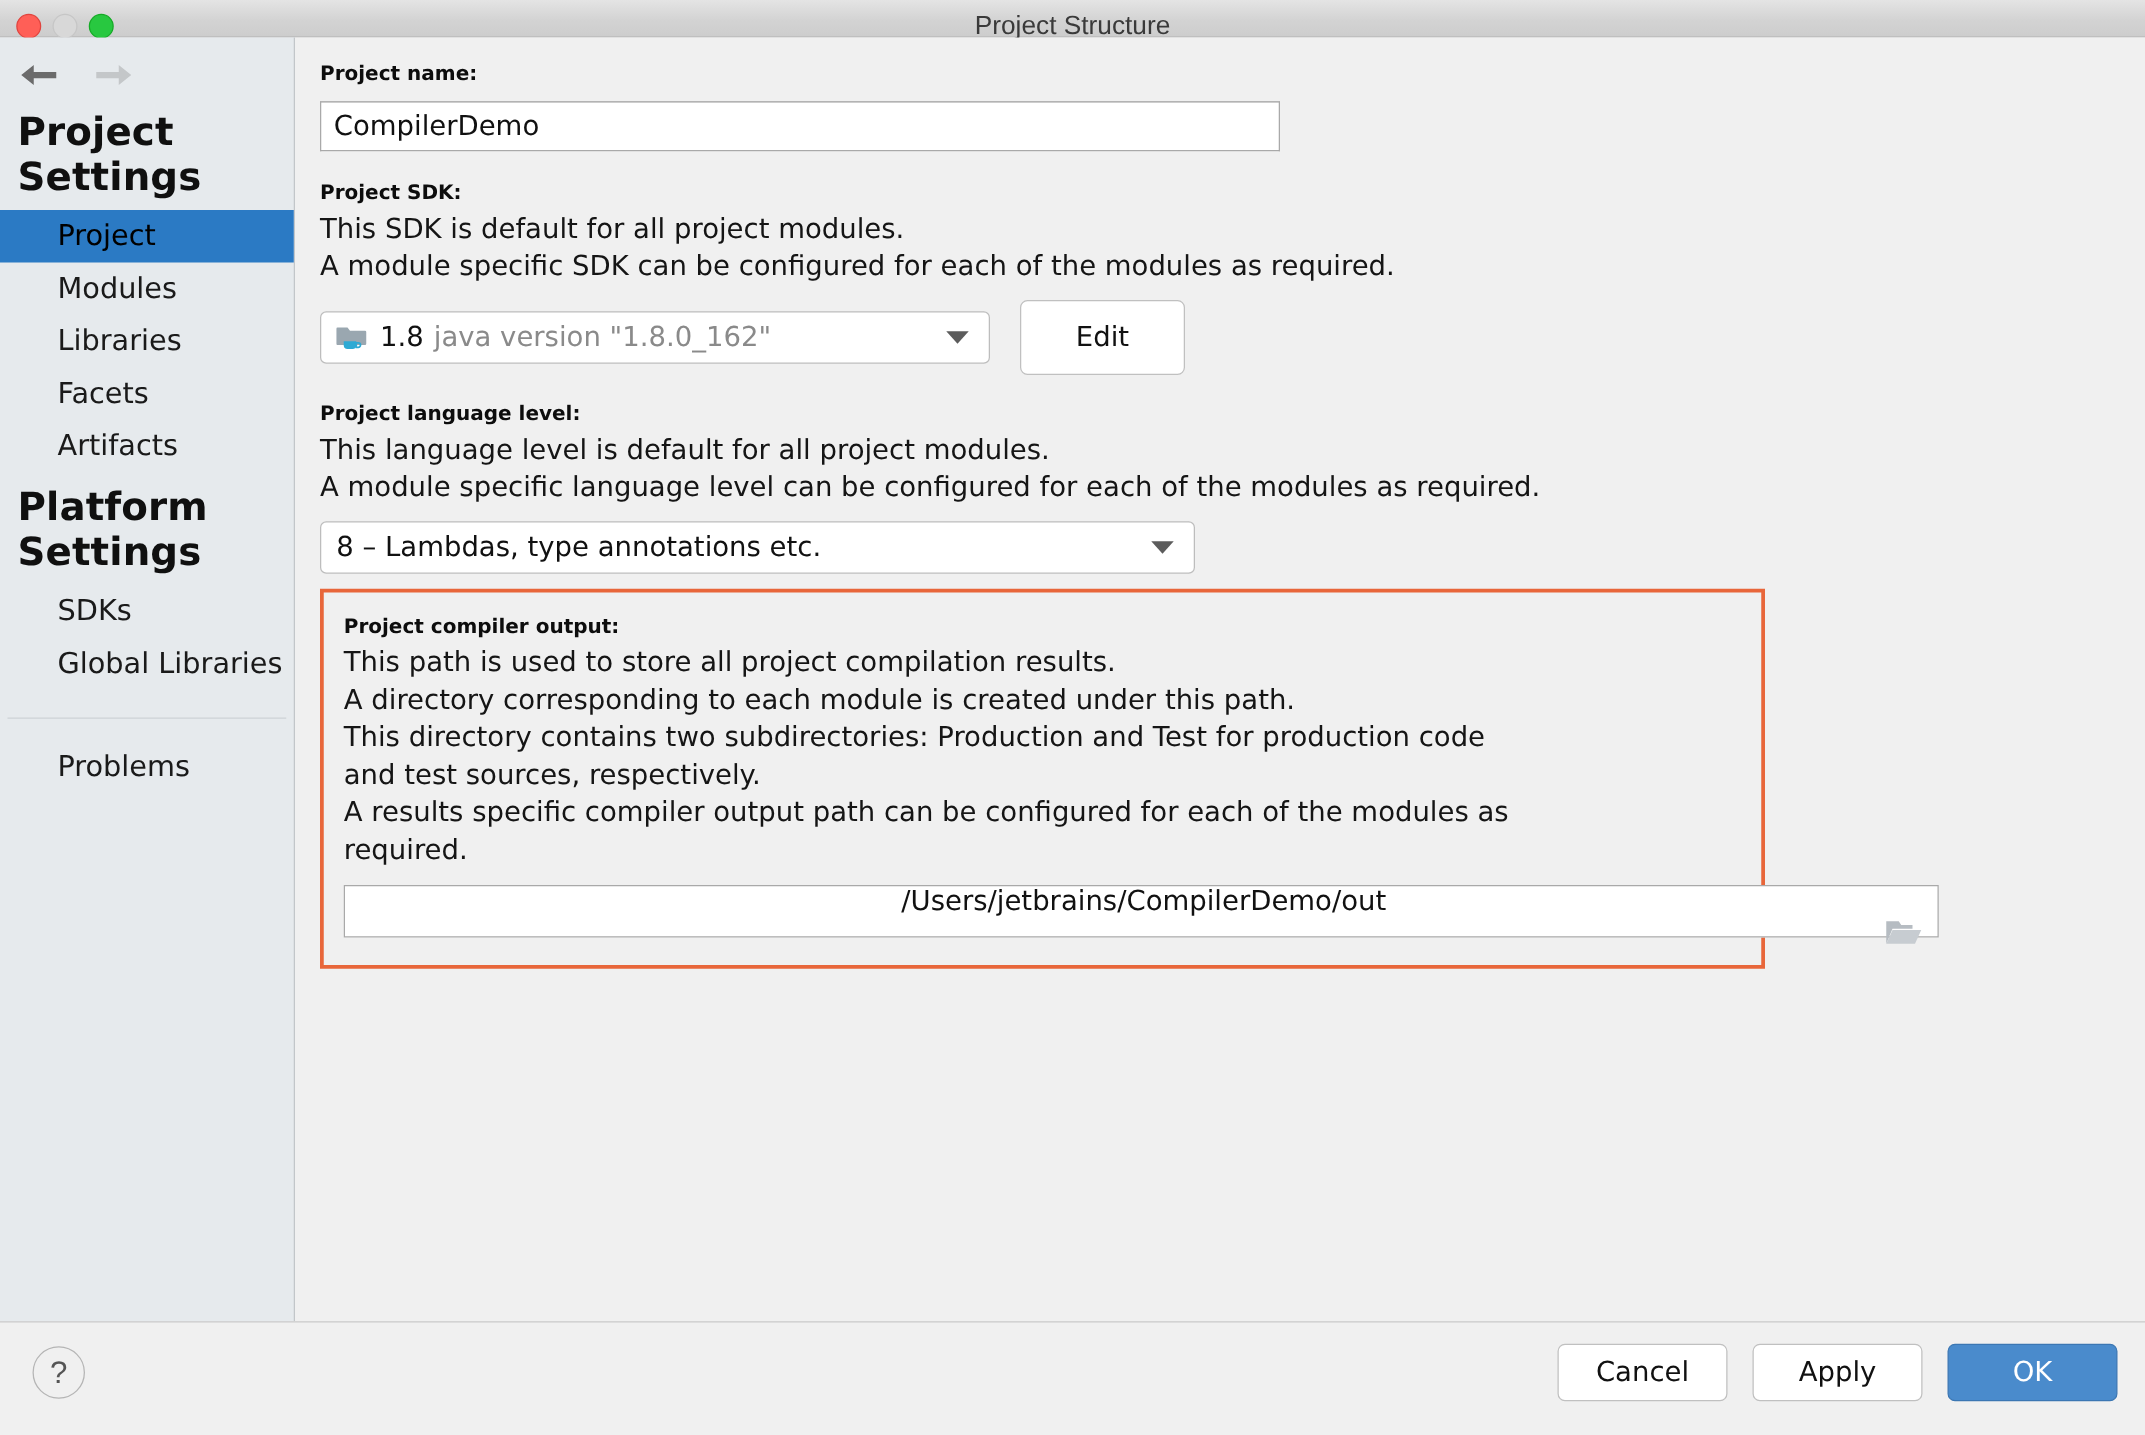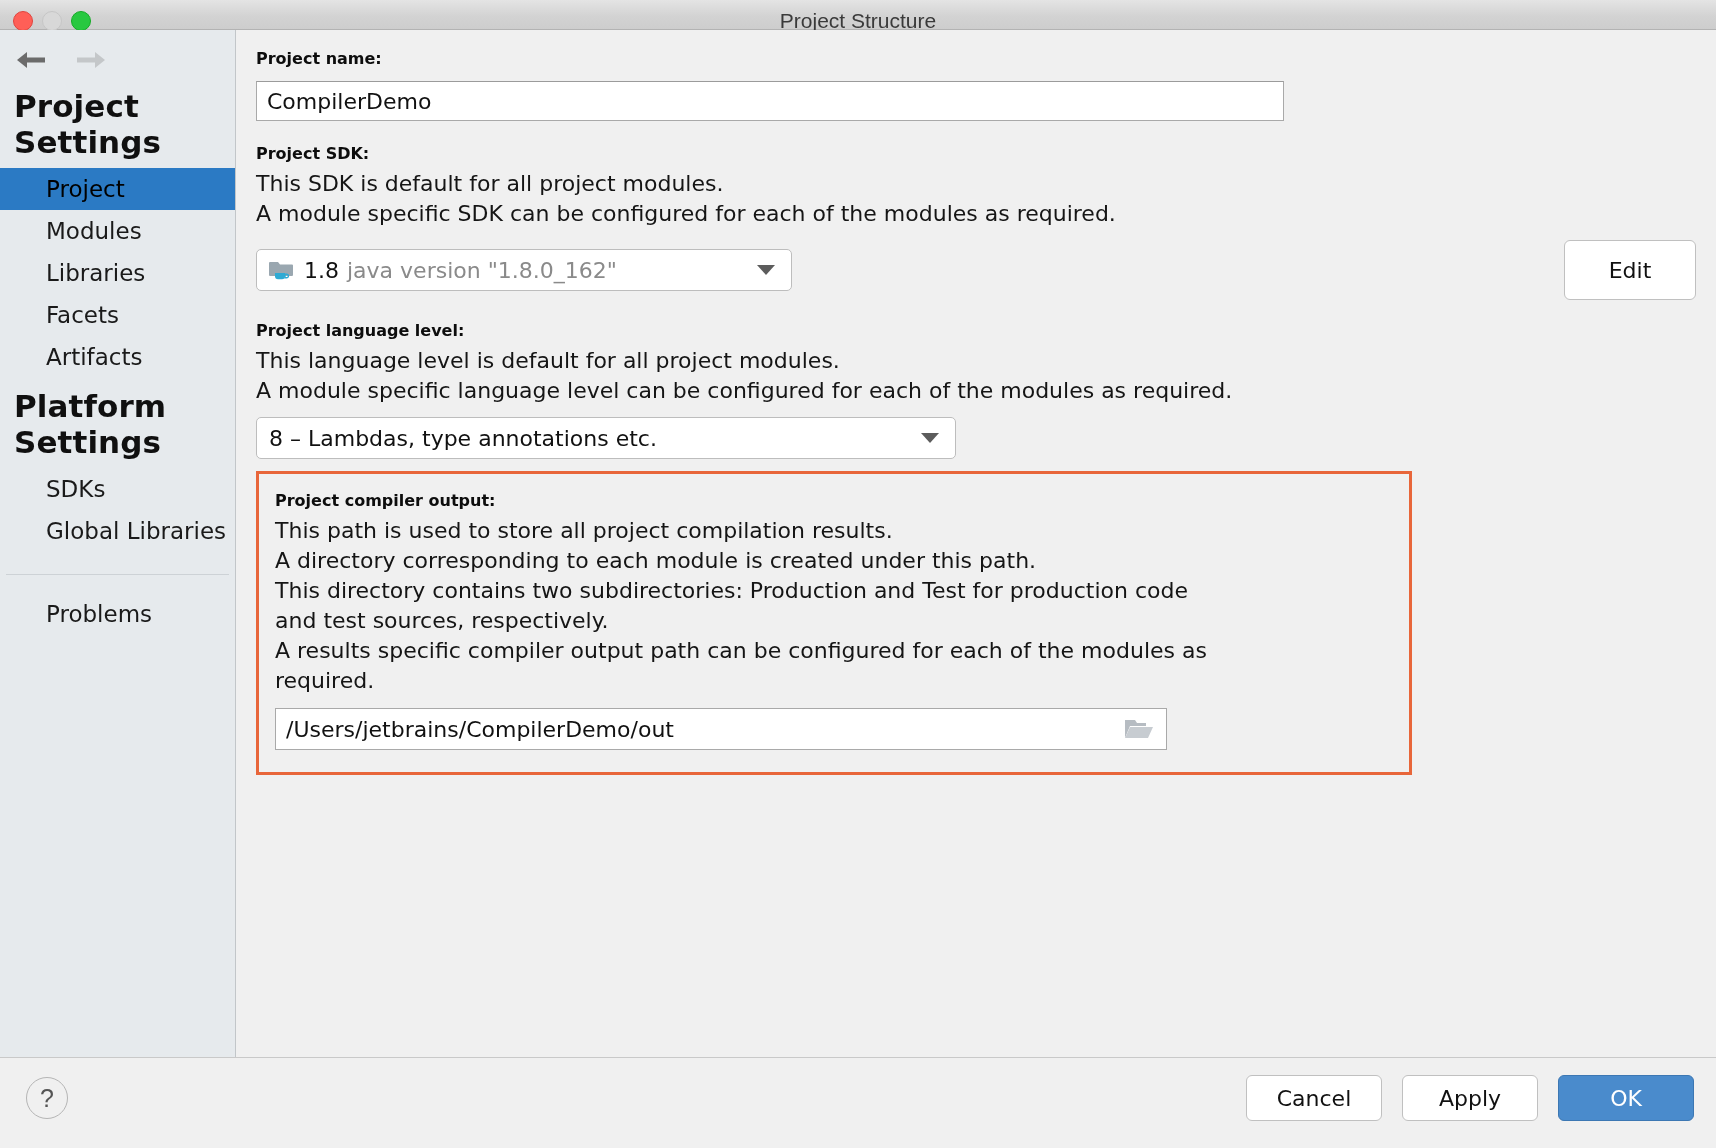--- a/index.html
+++ b/index.html
@@ -288,27 +288,27 @@
 
       <div class="sb-sep"></div>
 
       <div class="sb-item plain">Problems</div>
     </div>
 
     <div class="main">
       <div class="pad" style="padding-top:14px;">
 
         <div class="lbl-bold">Project name:</div>
-        <div class="textfield" style="margin-top:7px; width:1028px;">CompilerDemo</div>
+        <div class="textfield" style="margin-top:7px; width:768px;">CompilerDemo</div>
 
         <div class="lbl-bold" style="margin-top:18px;">Project SDK:</div>
         <div class="lbl-plain">This SDK is default for all project modules.</div>
         <div class="lbl-plain">A module specific SDK can be configured for each of the modules as required.</div>
 
-        <div style="display:flex; align-items:center; gap:4px; margin-top:11px;justify-content:space-between;">
+        <div style="display:flex; align-items:center; gap:24px; margin-top:11px;">
           <div class="combo" style="width:536px;">
             <span style="display:inline-flex; margin-right:9px;">
               <svg width="26" height="24" viewBox="0 0 26 24">
                 <path d="M1 4 h8 l2 2.5 h12 a1 1 0 0 1 1 1 V17 a1 1 0 0 1 -1 1 H1 a1 1 0 0 1 -1 -1 V5 a1 1 0 0 1 1 -1 z" fill="#9aa7b0"></path>
                 <path d="M6 15 h10 v3.2 a3 3 0 0 1 -3 3 H9 a3 3 0 0 1 -3 -3 z" fill="#2eaad4"></path>
                 <path d="M16 16.2 h1.6 a1.8 1.8 0 0 1 0 3.6 H16 z" fill="none" stroke="#2eaad4" stroke-width="1.4"></path>
               </svg>
             </span>
             <span class="sdk-black">1.8</span>
             <span class="sdk-gray" style="margin-left:8px;">java version "1.8.0_162"</span>
@@ -328,21 +328,21 @@
 
         <div class="highlight-box" style="width:1156px;">
           <div class="lbl-bold">Project compiler output:</div>
           <div class="lbl-plain">This path is used to store all project compilation results.</div>
           <div class="lbl-plain">A directory corresponding to each module is created under this path.</div>
           <div class="lbl-plain">This directory contains two subdirectories: Production and Test for production code</div>
           <div class="lbl-plain">and test sources, respectively.</div>
           <div class="lbl-plain">A results specific compiler output path can be configured for each of the modules as</div>
           <div class="lbl-plain">required.</div>
 
-          <div class="path-field" style="width:892px;">
+          <div class="path-field" style="width:1276px;flex-direction:column;">
             <span>/Users/jetbrains/CompilerDemo/out</span>
             <span class="browse">
               <svg width="30" height="24" viewBox="0 0 30 24">
                 <path d="M1 3 h10 l2 3 h9 v3 H6 L1 21 z" fill="#b6bcc2"></path>
                 <path d="M6 10 h23 l-5 11 H1 z" fill="#c7ccd1"></path>
               </svg>
             </span>
           </div>
         </div>
 

